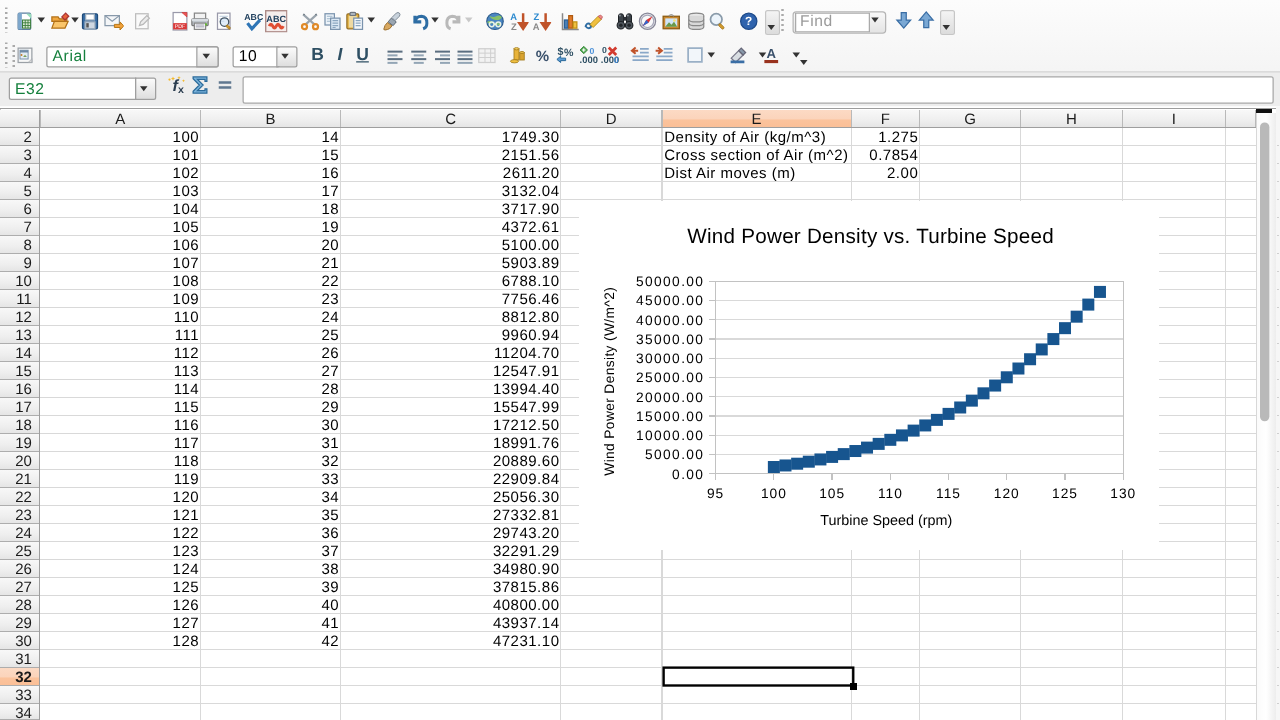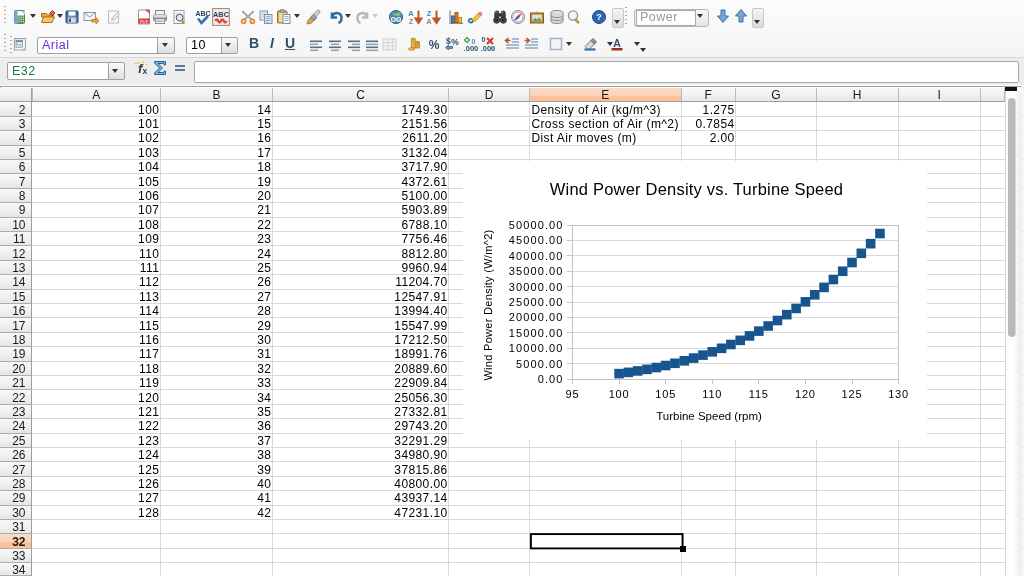--- a/index.html
+++ b/index.html
@@ -164,42 +164,42 @@
 <div style="position:absolute;left:29.5px;top:13.5px;width:0;height:0;border-left:3.5px solid transparent;border-right:3.5px solid transparent;border-top:4.5px solid #333"></div>
 <div style="position:absolute;left:56.5px;top:13.5px;width:0;height:0;border-left:3.5px solid transparent;border-right:3.5px solid transparent;border-top:4.5px solid #333"></div>
 <div style="position:absolute;left:294px;top:13.5px;width:0;height:0;border-left:3.5px solid transparent;border-right:3.5px solid transparent;border-top:4.5px solid #333"></div>
 <div style="position:absolute;left:344.5px;top:13.5px;width:0;height:0;border-left:3.5px solid transparent;border-right:3.5px solid transparent;border-top:4.5px solid #333"></div>
 <div style="position:absolute;left:372px;top:13.5px;width:0;height:0;border-left:3.5px solid transparent;border-right:3.5px solid transparent;border-top:4.5px solid #c9c9c9"></div>
 <div style="position:absolute;left:612px;top:8px;width:10px;height:18px;background:linear-gradient(#f4f4f4,#dcdcdc);border:1px solid #c6c6c6;border-radius:2px"></div>
 <div style="position:absolute;left:613.5px;top:20px;width:0;height:0;border-left:3.5px solid transparent;border-right:3.5px solid transparent;border-top:4.5px solid #333"></div>
 <div style="position:absolute;left:625px;top:7px;width:2px;height:20px;background-image:repeating-linear-gradient(#aaa 0 1.5px, transparent 1.5px 4px)"></div>
 <div style="position:absolute;left:634px;top:8.5px;width:73px;height:16px;background:linear-gradient(#f8f8f8,#e4e4e4);border:1px solid #b5b5b5;border-radius:3px"></div>
 <div style="position:absolute;left:635.5px;top:9.5px;width:58px;height:14px;background:#fff;border:1px solid #aaa"></div>
-<div style="position:absolute;left:640px;top:10px;font-size:12.5px;color:#9a9a9a;letter-spacing:0.5px">Power</div>
+<div style="position:absolute;left:640px;top:10px;font-size:12.5px;color:#9a9a9a;letter-spacing:0.5px">Find</div>
 <div style="position:absolute;left:697px;top:14px;width:0;height:0;border-left:3.5px solid transparent;border-right:3.5px solid transparent;border-top:4.5px solid #333"></div>
 <svg style="position:absolute;left:715px;top:8px" width="16" height="16" viewBox="0 0 16 16">
     <path d="M6 2h4v6h3.5L8 14.5 2.5 8H6z" fill="#7aa8d4" stroke="#3a6ea5" stroke-width="1"></path>
   </svg>
 <svg style="position:absolute;left:733px;top:8px" width="16" height="16" viewBox="0 0 16 16">
     <path d="M6 14h4V8h3.5L8 1.5 2.5 8H6z" fill="#7aa8d4" stroke="#3a6ea5" stroke-width="1"></path>
   </svg>
 <div style="position:absolute;left:752px;top:8px;width:10px;height:18px;background:linear-gradient(#f4f4f4,#dcdcdc);border:1px solid #c6c6c6;border-radius:2px"></div>
 <div style="position:absolute;left:753.5px;top:20px;width:0;height:0;border-left:3.5px solid transparent;border-right:3.5px solid transparent;border-top:4.5px solid #333"></div>
 <div style="position:absolute;left:4px;top:6px;width:2px;height:20px;background-image:repeating-linear-gradient(#aaa 0 1.5px, transparent 1.5px 4px)"></div>
 <div style="position:absolute;left:4px;top:34px;width:2px;height:20px;background-image:repeating-linear-gradient(#aaa 0 1.5px, transparent 1.5px 4px)"></div>
 <svg style="position:absolute;left:12px;top:36px" width="16" height="16" viewBox="0 0 16 16">
     <rect x="2.5" y="2.5" width="11" height="11.5" fill="#f7f7f7" stroke="#9aa0a6"></rect>
     <rect x="4" y="4.2" width="6.5" height="7" fill="#e3ecf3" stroke="#7a93ad" stroke-width="0.8"></rect>
     <rect x="4" y="4.2" width="6.5" height="1.8" fill="#6f8aa5"></rect>
     <circle cx="5.2" cy="8" r="0.8" fill="#c47d2a"></circle>
     <path d="M6.5 9.5l1.5-1.8 1.5 1.8z" fill="#7aa05a"></path>
     <path d="M10.5 14l3-3v3z" fill="#d8d8d8" stroke="#9aa0a6" stroke-width="0.5"></path>
   </svg>
 <div style="position:absolute;left:37px;top:37px;width:136px;height:15px;background:#fff;border:1px solid #9f9f9f;border-radius:2px"></div>
-<div style="position:absolute;left:42px;top:38px;font-size:12.5px;color:#6d28d9;letter-spacing:0.5px">Arial</div>
+<div style="position:absolute;left:42px;top:38px;font-size:12.5px;color:#15803d;letter-spacing:0.5px">Arial</div>
 <div style="position:absolute;left:157px;top:37px;width:16px;height:15px;background:linear-gradient(#fbfbfb,#dedede);border:1px solid #9f9f9f;border-radius:0 2px 2px 0"></div>
 <div style="position:absolute;left:161.5px;top:43px;width:0;height:0;border-left:3.5px solid transparent;border-right:3.5px solid transparent;border-top:4.5px solid #333"></div>
 <div style="position:absolute;left:186px;top:37px;width:36px;height:15px;background:#fff;border:1px solid #9f9f9f;border-radius:2px"></div>
 <div style="position:absolute;left:191px;top:38px;font-size:12.5px;color:#000;letter-spacing:0.5px">10</div>
 <div style="position:absolute;left:221px;top:37px;width:15px;height:15px;background:linear-gradient(#fbfbfb,#dedede);border:1px solid #9f9f9f;border-radius:0 2px 2px 0"></div>
 <div style="position:absolute;left:225px;top:43px;width:0;height:0;border-left:3.5px solid transparent;border-right:3.5px solid transparent;border-top:4.5px solid #333"></div>
 <div style="position:absolute;left:247px;top:35px;width:14px;height:16px;font-size:14px;font-weight:bold;color:#2e4f63;text-align:center">B</div>
 <div style="position:absolute;left:265px;top:35px;width:14px;height:16px;font-size:14px;font-style:italic;font-weight:bold;color:#2e4f63;text-align:center">I</div>
 <div style="position:absolute;left:283px;top:35px;width:14px;height:16px;font-size:14px;font-weight:bold;color:#2e4f63;text-align:center;text-decoration:underline">U</div>
 <svg style="position:absolute;left:308px;top:37px" width="16" height="16" viewBox="0 0 16 16">

